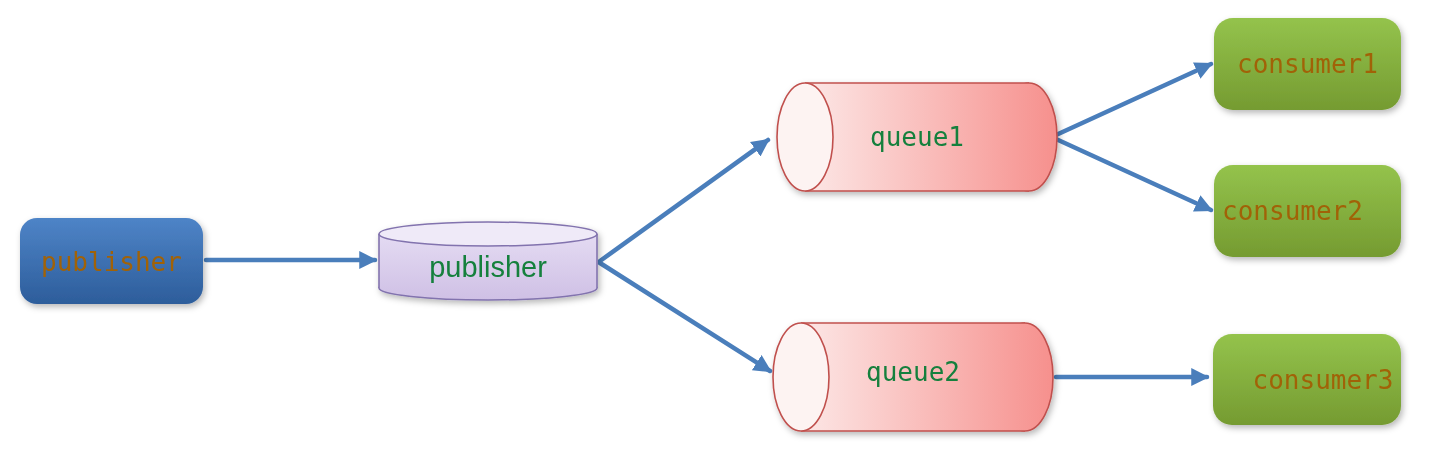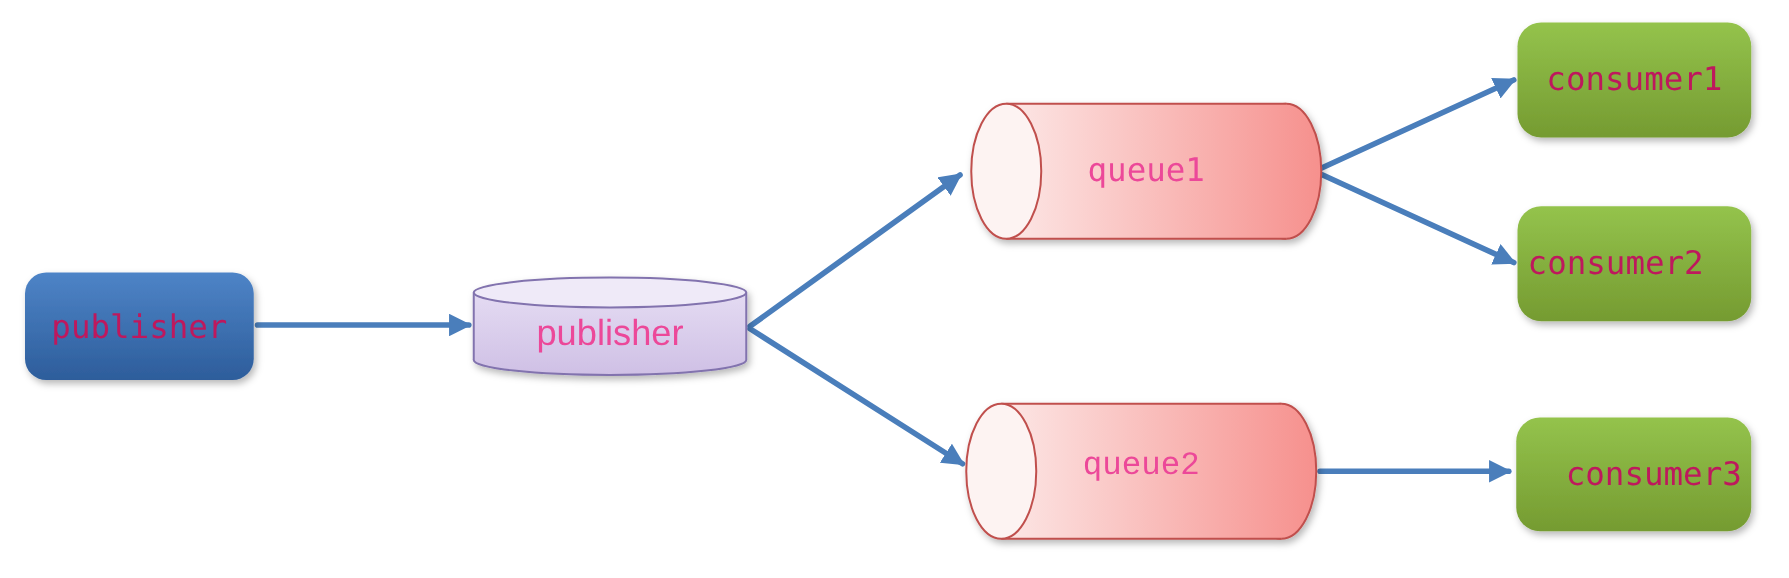--- a/index.html
+++ b/index.html
@@ -28,22 +28,22 @@
     white-space: nowrap;
   }
   .mono {
     font-family: "DejaVu Sans Mono", monospace;
     font-size: 26px;
   }
   .sans {
     font-family: "Liberation Sans", sans-serif;
     font-size: 29px;
   }
-  .light { color: #be185d; }
-  .dark  { color: #ec4899; }
+  .light { color: #a16207; }
+  .dark  { color: #15803d; }
 </style>
 </head>
 <body>
 
 <div class="stage">
 
   <svg width="1431" height="462" viewBox="0 0 1431 462">
     <defs>
       <linearGradient id="gradBlue" x1="0" y1="0" x2="0" y2="1">
         <stop offset="0" stop-color="#4e84c7"></stop>
@@ -120,20 +120,20 @@
       <rect x="1213" y="334" width="188" height="91" rx="19" fill="url(#gradGreen)"></rect>
     </g>
   </svg>
 
   <div class="label mono light" style="left:20px;  top:218px; width:183px; height:88px;">publisher</div>
 
   <div class="label sans dark" style="left:379px; top:234px; width:218px; height:66px;">publisher</div>
 
   <div class="label mono dark" style="left:805px; top:83px;  width:224px; height:108px;">queue1</div>
 
-  <div class="label mono dark" style="left:801px; top:323px; width:224px; height:97px;font-family:Liberation Mono, monospace;">queue2</div>
+  <div class="label mono dark" style="left:801px; top:323px; width:224px; height:97px;">queue2</div>
 
   <div class="label mono light" style="left:1214px; top:18px;  width:187px; height:92px;">consumer1</div>
 
   <div class="label mono light" style="left:1214px; top:165px; width:157px; height:92px;">consumer2</div>
 
   <div class="label mono light" style="left:1213px; top:334px; width:220px; height:91px;">consumer3</div>
 </div>
 
 </body></html>

